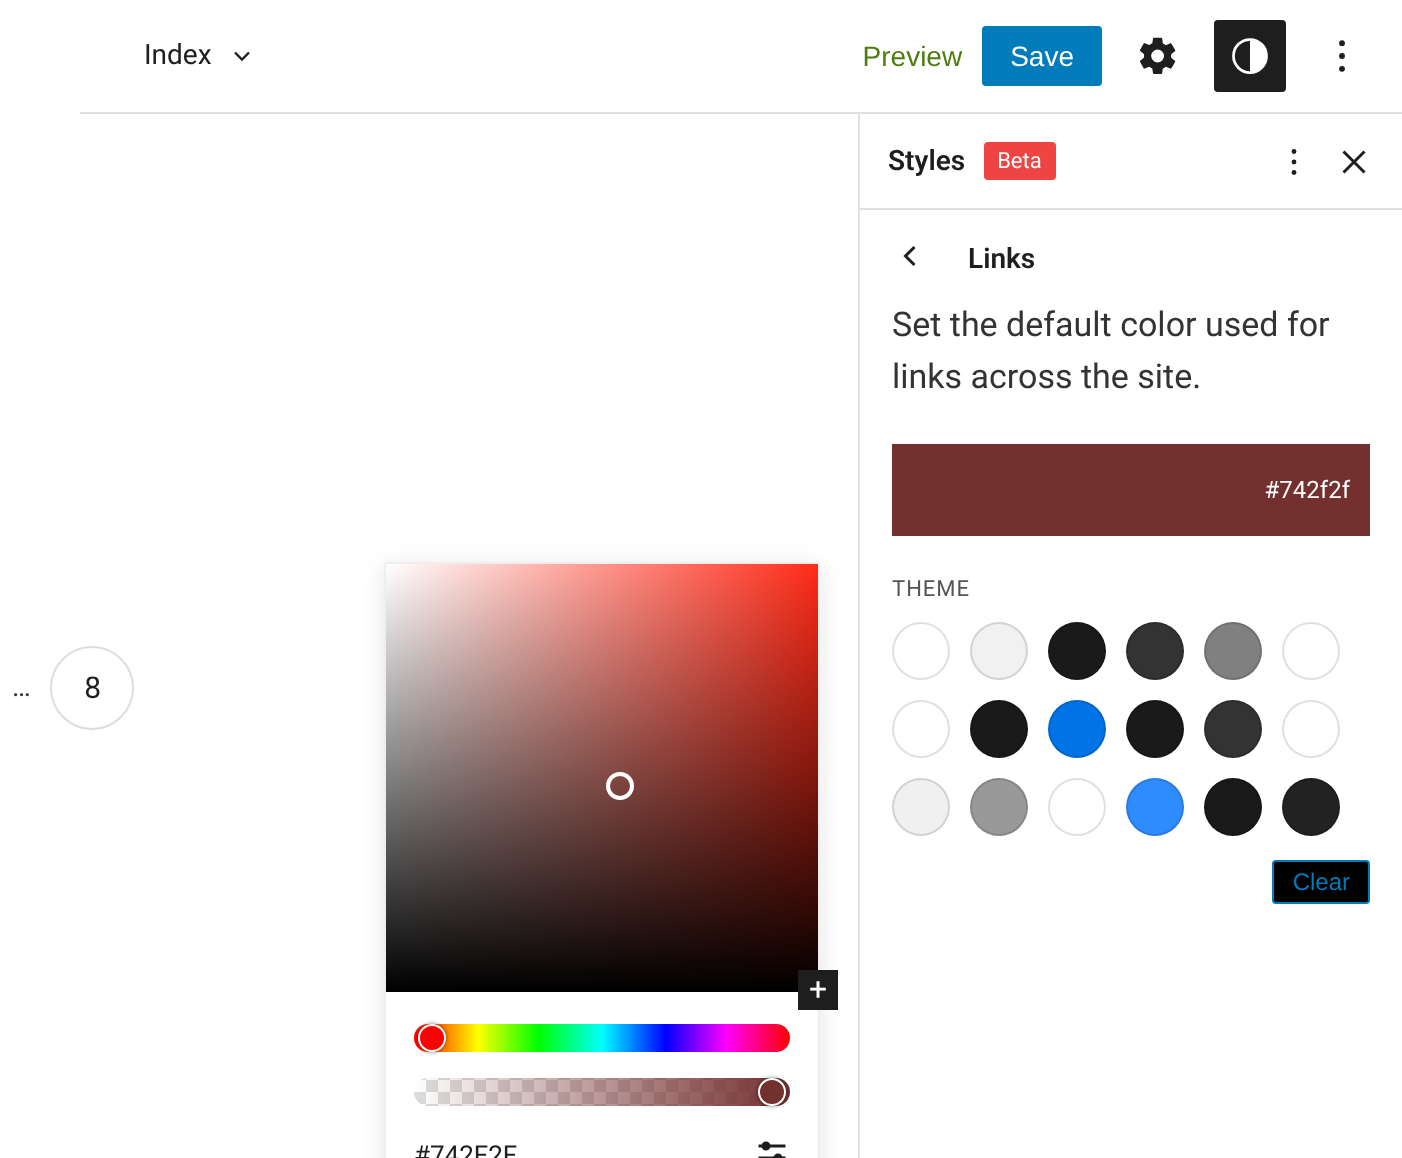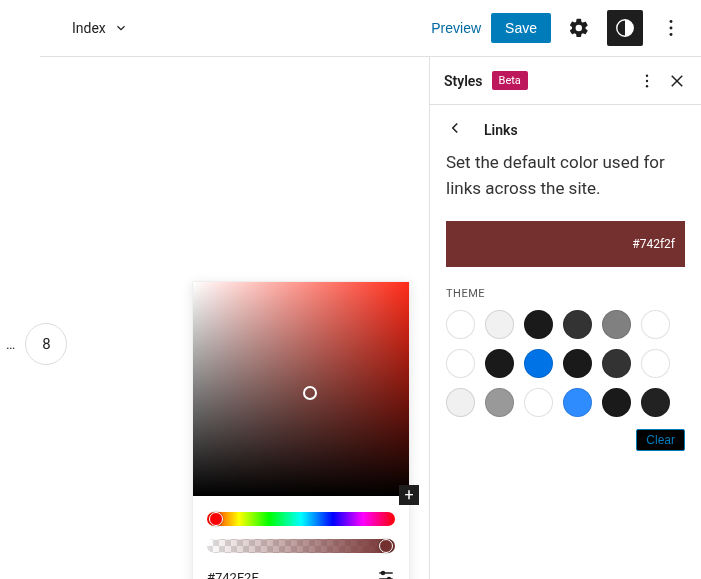--- a/index.html
+++ b/index.html
@@ -2,21 +2,21 @@
 <html><head>
 <meta charset="utf-8">
 <style>
   * { box-sizing: border-box; margin: 0; padding: 0; }
   body { font-family: -apple-system, BlinkMacSystemFont, "Segoe UI", Roboto, sans-serif; font-size: 13px; color: #1e1e1e; width: 701px; height: 579px; overflow: hidden; background: #fff; }
   .topbar { height: 57px; display: flex; align-items: center; justify-content: space-between; padding: 0 12px 0 32px; border-bottom: 1px solid #e0e0e0; margin-left: 40px; }
   .topbar-left { display: flex; align-items: center; gap: 8px; cursor: pointer; }
   .topbar-left span { font-size: 14px; }
   .chev { width: 14px; height: 14px; }
   .topbar-right { display: flex; align-items: center; gap: 10px; }
-  .link-btn { color: #0369a1; font-size: 14px; background: none; border: none; cursor: pointer; }
+  .link-btn { color: #4d7c0f; font-size: 14px; background: none; border: none; cursor: pointer; }
   .save-btn { background: #007cba; color: #fff; border: none; padding: 7px 14px; font-size: 14px; border-radius: 2px; cursor: pointer; }
   .icon-btn { width: 36px; height: 36px; display: flex; align-items: center; justify-content: center; background: none; border: none; cursor: pointer; border-radius: 2px; }
   .icon-btn.dark { background: #1e1e1e; color: #fff; }
   .icon-btn svg { width: 22px; height: 22px; }
 
   .main { display: flex; height: calc(579px - 57px); }
   .canvas { flex: 1; position: relative; border-right: 1px solid #e0e0e0; overflow: hidden; }
   .page-row { position: absolute; left: 6px; top: 266px; display: flex; align-items: center; gap: 10px; }
   .ellipsis { font-size: 14px; color: #333; }
   .page-btn { width: 42px; height: 42px; border-radius: 50%; border: 1px solid #ddd; background: #fff; display: flex; align-items: center; justify-content: center; font-size: 15px; cursor: pointer; }
@@ -34,21 +34,21 @@
   .thumb { position: absolute; top: 50%; width: 14px; height: 14px; border-radius: 50%; border: 1.5px solid #fff; background: #ff0000; box-shadow: 0 0 2px rgba(0,0,0,0.5); transform: translateY(-50%); cursor: pointer; }
   .alpha .thumb { background: #742f2f; }
   .picker-footer { display: flex; justify-content: space-between; align-items: center; margin-top: 14px; }
   .hex-value { font-size: 13px; color: #1e1e1e; }
   .detail-toggle { cursor: pointer; }
 
   .panel { width: 271px; display: flex; flex-direction: column; }
   .panel-header { height: 48px; display: flex; align-items: center; justify-content: space-between; padding: 0 14px; border-bottom: 1px solid #e0e0e0; }
   .panel-header-left { display: flex; align-items: center; gap: 9px; }
   .panel-title { font-weight: 600; font-size: 14px; }
-  .beta { background: #be185d; color: #fff; font-size: 11px; padding: 3px 7px; border-radius: 2px; }
+  .beta { background: #ef4444; color: #fff; font-size: 11px; padding: 3px 7px; border-radius: 2px; }
   .panel-header-right { display: flex; gap: 10px; }
   .mini-icon { width: 20px; height: 20px; display: flex; align-items: center; justify-content: center; cursor: pointer; }
 
   .nav-row { display: flex; align-items: center; gap: 20px; padding: 14px 16px 10px; }
   .back-btn { cursor: pointer; }
   .nav-title { font-weight: 600; font-size: 14px; text-align: center; }
   .desc { padding: 0 16px 16px; font-size: 17px; color: #333; line-height: 1.5; }
 
   .swatch-bar { margin: 4px 16px 16px; height: 46px; background: #742f2f; color: #fff; display: flex; align-items: center; justify-content: flex-end; padding-right: 10px; font-size: 12px; cursor: pointer; }
 

